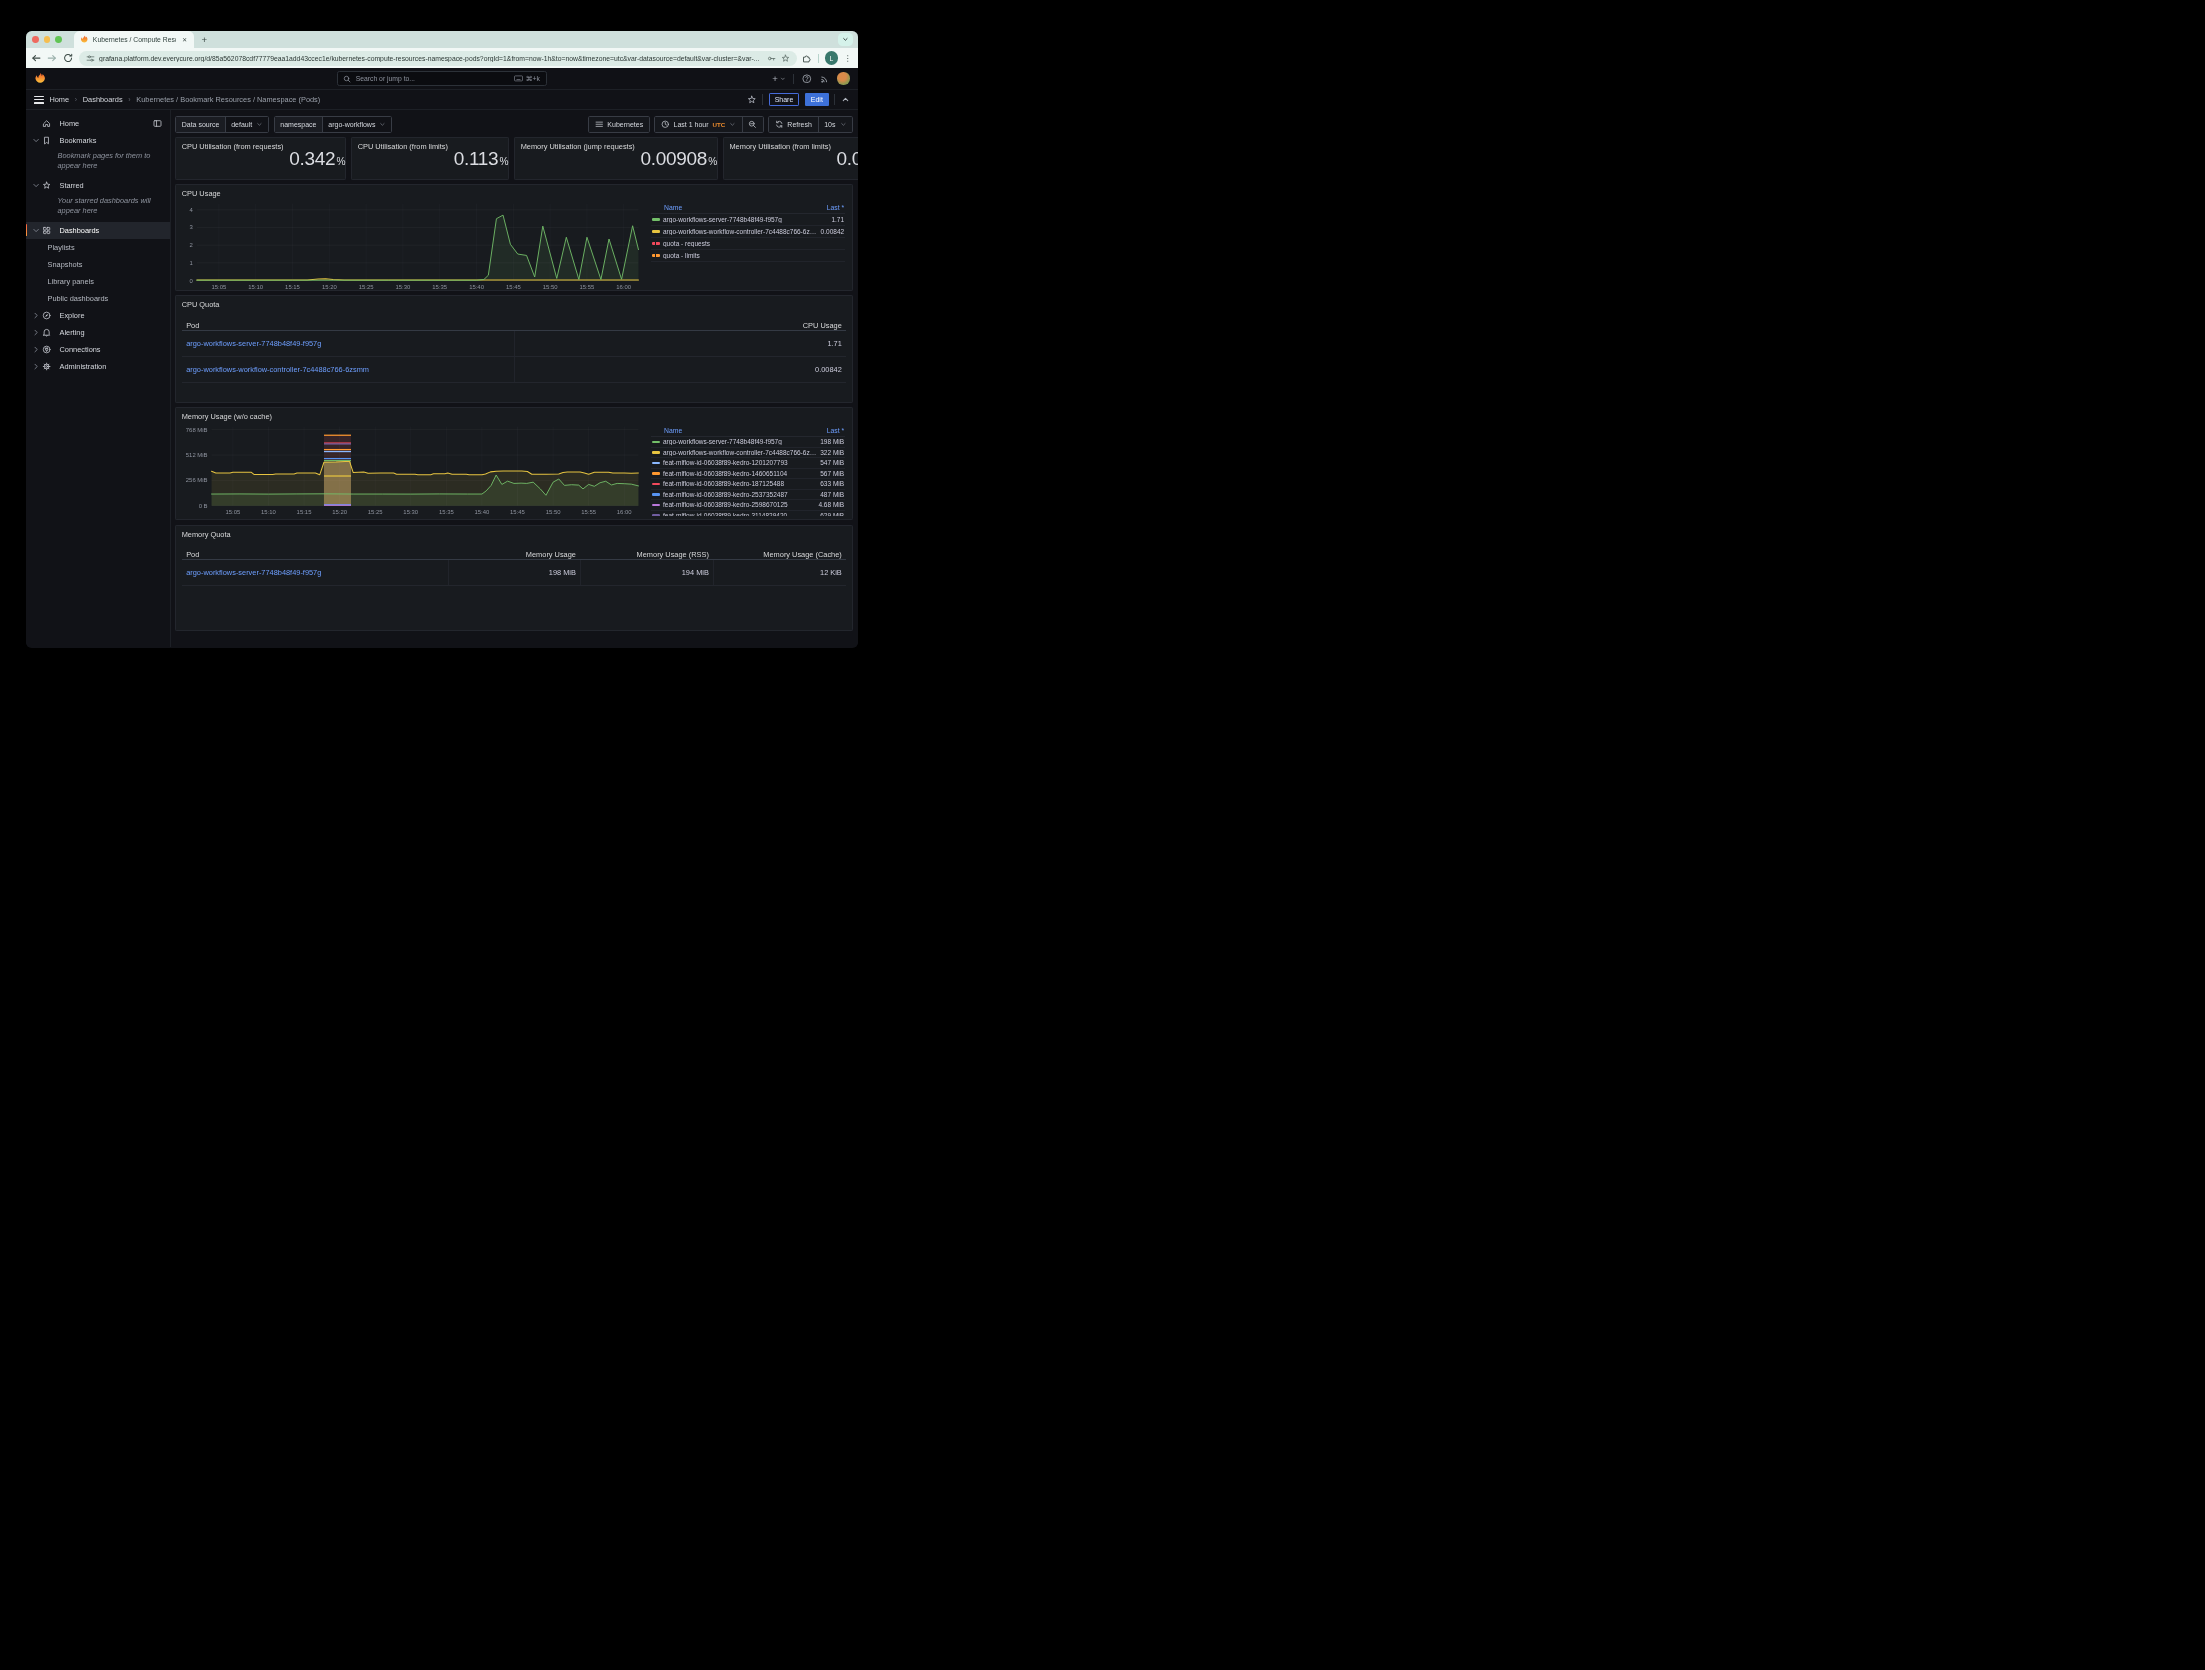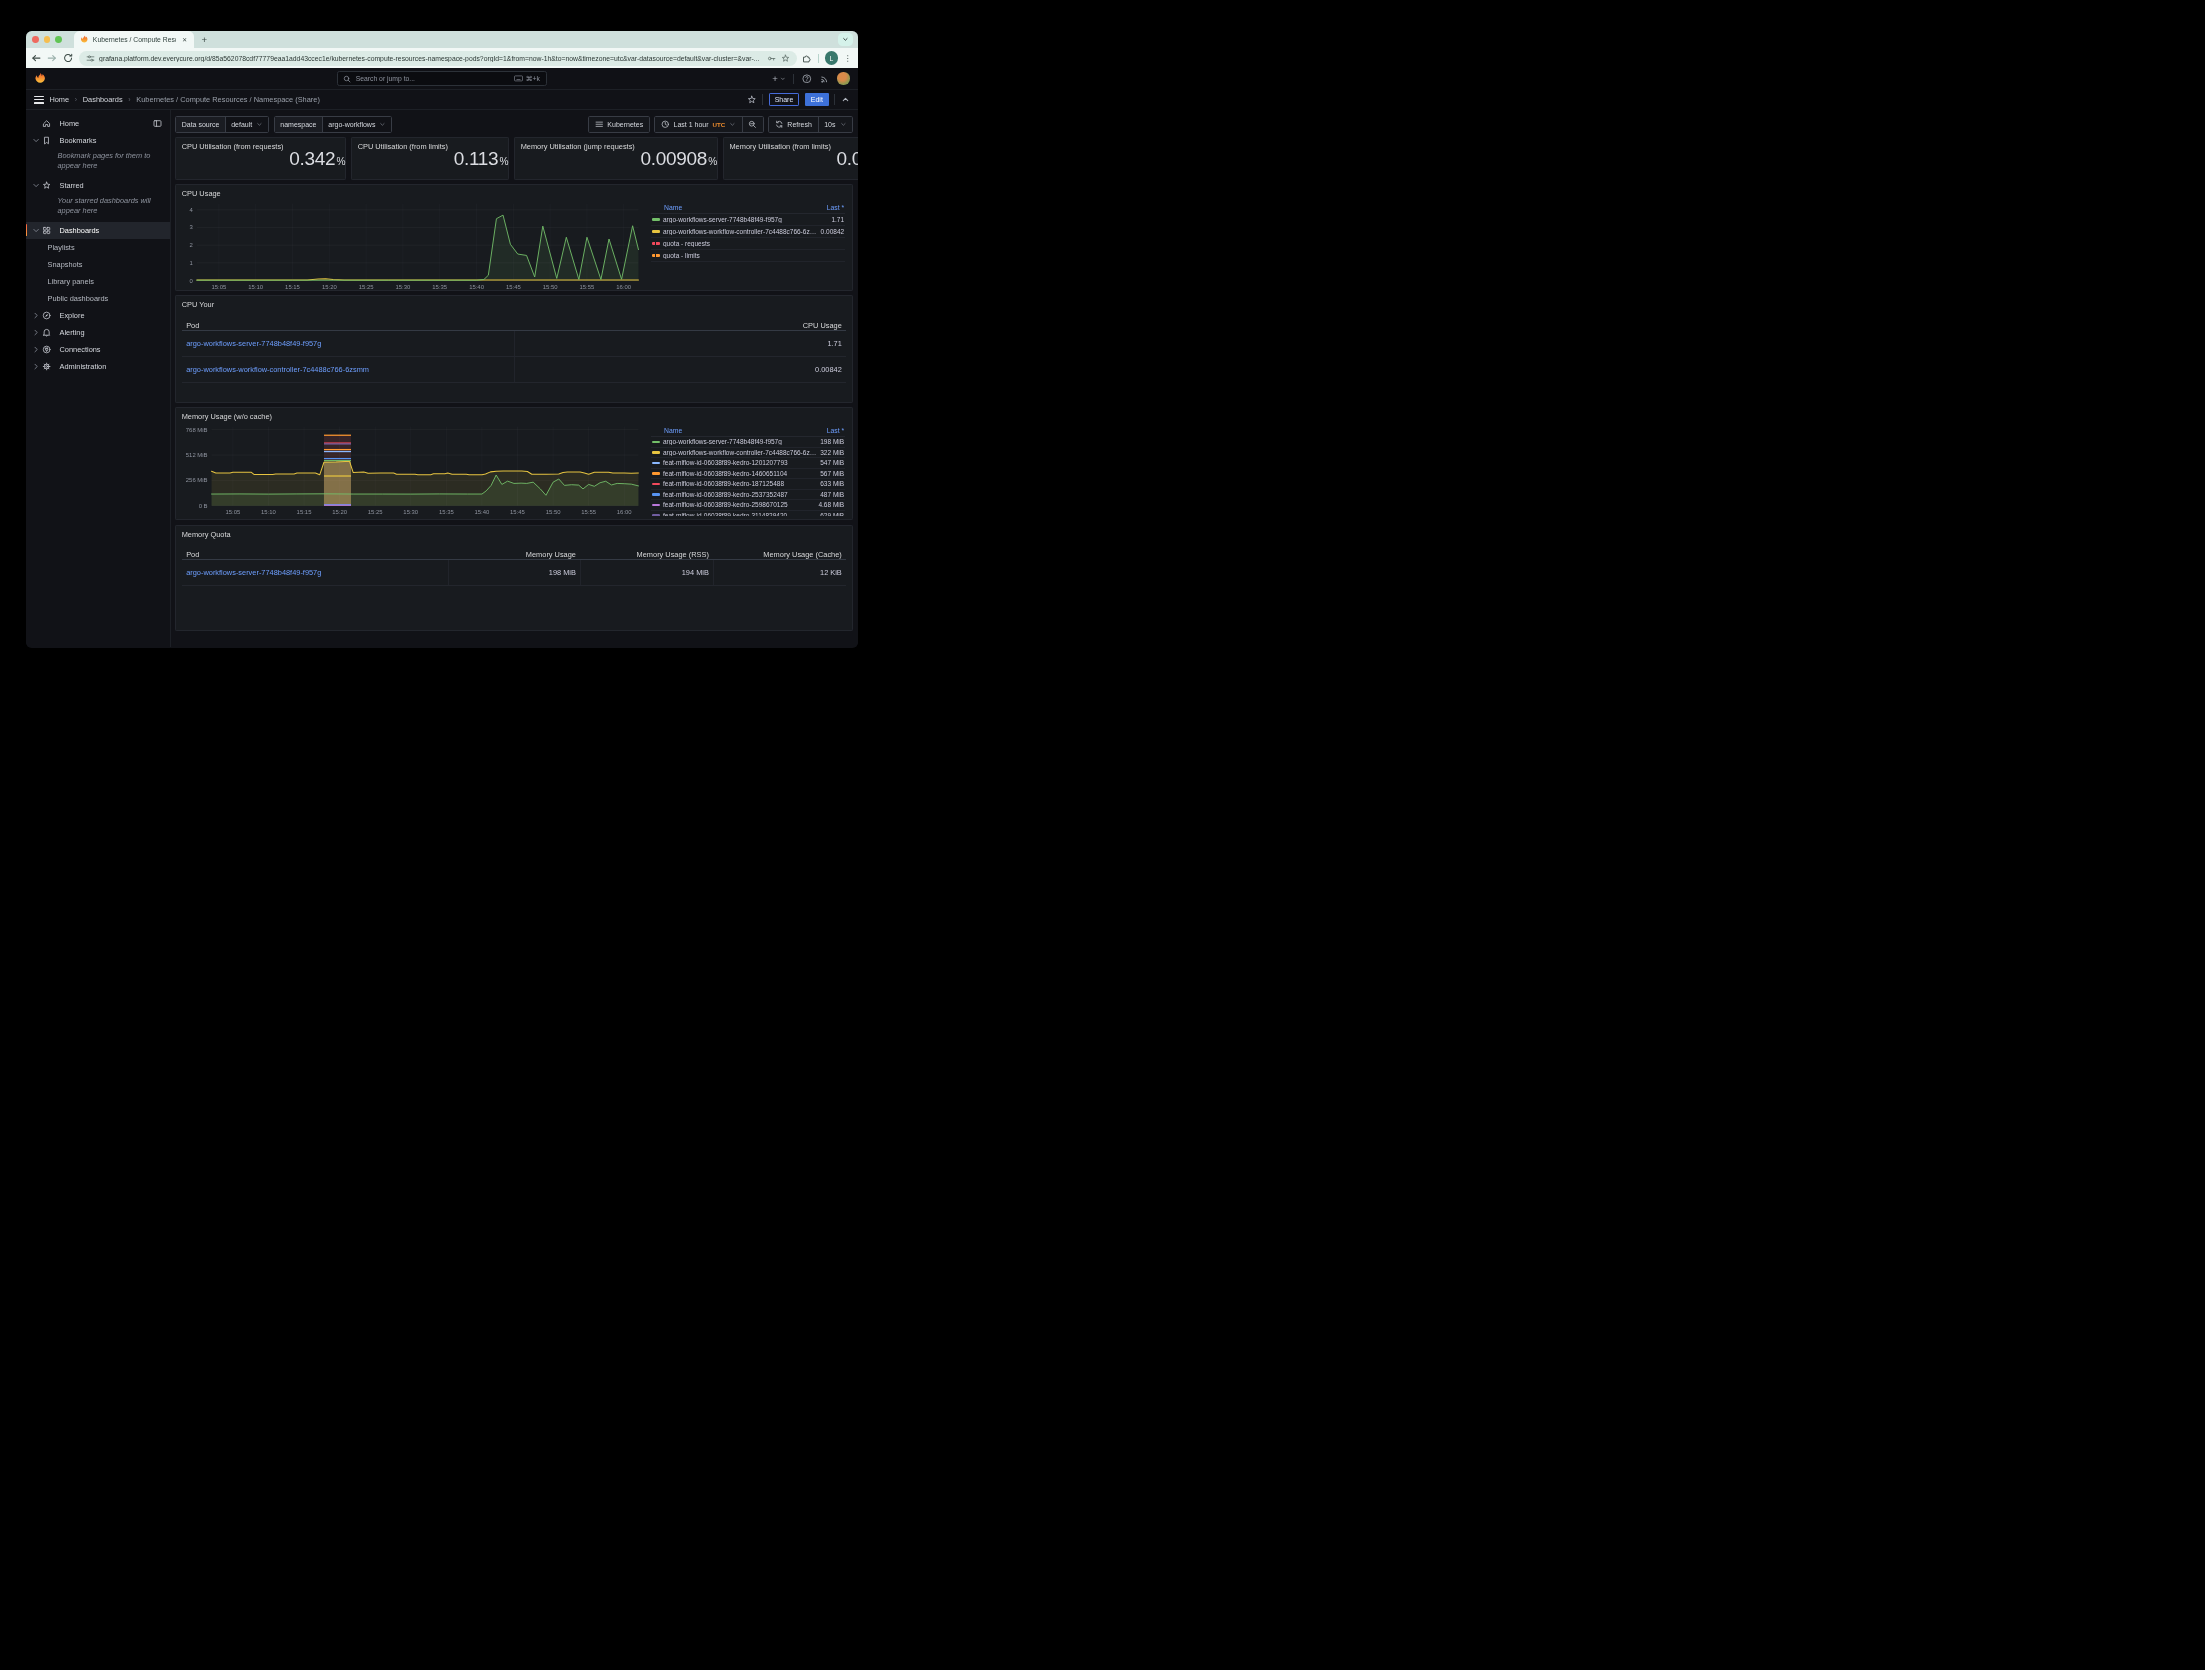--- a/index.html
+++ b/index.html
@@ -281,21 +281,21 @@
       <div class="gf-crumbs">
         <span class="burger">
             <i></i>
             <i></i>
             <i></i>
           </span>
         <span class="crumb">Home</span>
         <span class="crumb-sep"></span>
         <span class="crumb">Dashboards</span>
         <span class="crumb-sep"></span>
-        <span class="crumb last">Kubernetes / Compute Resources / Namespace (Share)</span>
+        <span class="crumb last">Kubernetes / Bookmark Resources / Namespace (Pods)</span>
         <div class="crumb-right">
           <span class="staricon">
             <svg class="li" viewBox="0 0 16 16">
                 <polygon points="8,2 9.6,5.8 13.7,6.1 10.6,8.8 11.5,12.9 8,10.7 4.5,12.9 5.4,8.8 2.3,6.1 6.4,5.8"></polygon>
               </svg>
           </span>
           <span class="hdr-sep"></span>
           <button class="btn-share">Share</button>
           <button class="btn-edit">Edit</button>
           <span class="hdr-sep"></span>
@@ -624,21 +624,21 @@
                   <div class="lrow" style="height: 12px;">
                     <span class="sw" style="background: linear-gradient(90deg, rgb(255, 152, 48) 0px, rgb(255, 152, 48) 2.8px, transparent 2.8px, transparent 4.5px, rgb(255, 152, 48) 4.5px, rgb(255, 152, 48) 8px);"></span>
                     <span class="lname">quota - limits</span>
                     <span class="lval"></span>
                   </div>
                 </div>
             </div>
           </div>
 
           <div class="panel table-panel">
-            <div class="ptitle">CPU Your</div>
+            <div class="ptitle">CPU Quota</div>
             <div class="qtable">
                 <div class="qtr hrow">
                   <div class="qcell qth" style="width: 50%;">Pod</div>
                   <div class="qcell qth right" style="width: 50%;">CPU Usage</div>
                 </div>
                 <div class="qtr drow">
                   <div class="qcell" style="width: 50%;">
                     <span class="podlink">argo-workflows-server-7748b48f49-f957g</span>
                   </div>
                   <div class="qcell right" style="width: 50%;">

